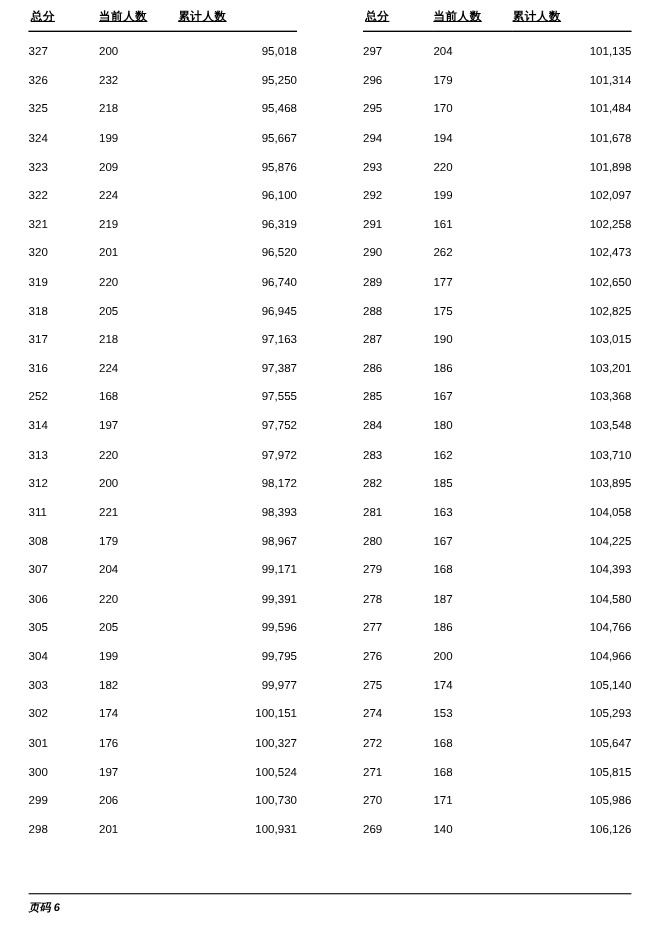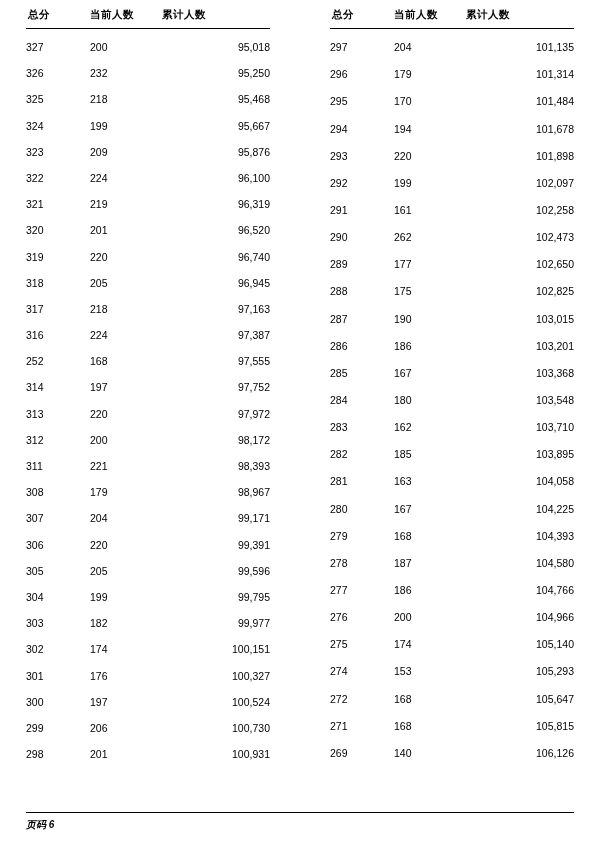--- a/index.html
+++ b/index.html
@@ -33,20 +33,21 @@
     table-layout: fixed;
   }
   table.score-table thead th {
     font-size: 10.5px;
     font-weight: bold;
     text-align: left;
     padding: 0 0 6px 0;
     border-bottom: 1.6px solid #000;
     white-space: nowrap;
     letter-spacing: 0.5px;
+    text-decoration: underline;
   }
   table.score-table thead th.col-score { width: 62px; padding-left: 2px;}
   table.score-table thead th.col-cur { width: 72px; }
   table.score-table thead th.col-cum { width: 108px; }
 
   table.score-table tbody tr:first-child td {
     padding-top: 12px;
   }
   table.score-table tbody td {
     font-size: 10.5px;
@@ -365,20 +366,25 @@
             <td class="col-score">272</td>
             <td class="col-cur">168</td>
             <td class="col-cum">105,647</td>
           </tr>
           <tr>
             <td class="col-score">271</td>
             <td class="col-cur">168</td>
             <td class="col-cum">105,815</td>
           </tr>
           <tr>
+            <td class="col-score">270</td>
+            <td class="col-cur">171</td>
+            <td class="col-cum">105,986</td>
+          </tr>
+          <tr>
             <td class="col-score">269</td>
             <td class="col-cur">140</td>
             <td class="col-cum">106,126</td>
           </tr>
         </tbody>
     </table>
 
   </div>
 
   <div class="footer">

